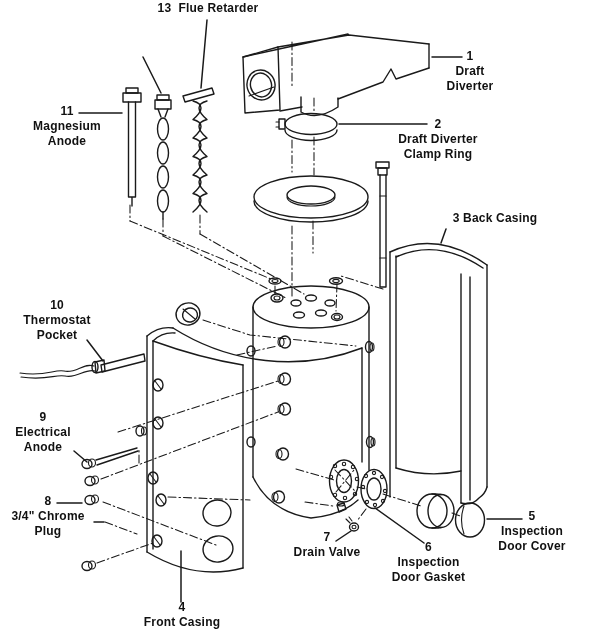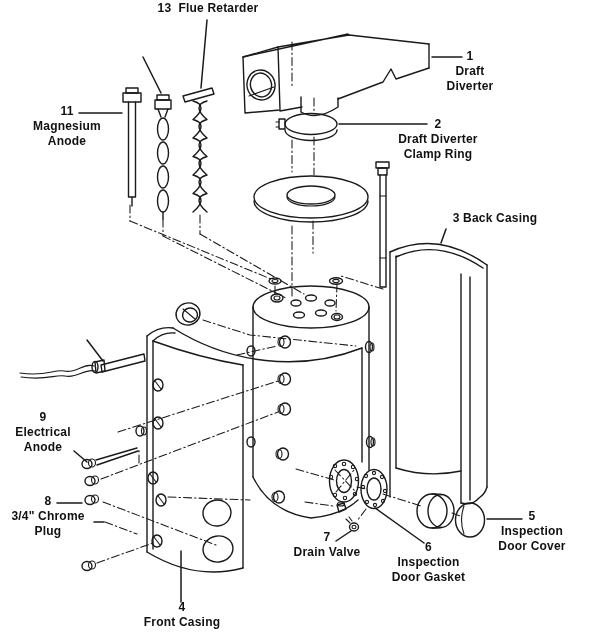--- a/index.html
+++ b/index.html
@@ -298,18 +298,21 @@
 Inspection
 Door Gasket</div>
 <div class="lbl" style="left:285px; top:530px; width:84px;">7
 Drain Valve</div>
 <div class="lbl" style="left:2px;   top:494px; width:92px;">8
 3/4" Chrome
 Plug</div>
 <div class="lbl" style="left:6px;   top:410px; width:74px;">9
 Electrical
 Anode</div>
+<div class="lbl" style="left:12px;  top:298px; width:90px;">10
+Thermostat
+Pocket</div>
 <div class="lbl" style="left:23px;  top:104px; width:88px;">11
 Magnesium
 Anode</div>
 <div class="lbl" style="left:147px; top:1px;   width:122px;">13&nbsp; Flue Retarder</div>
 
 </div>
 
 </body></html>

